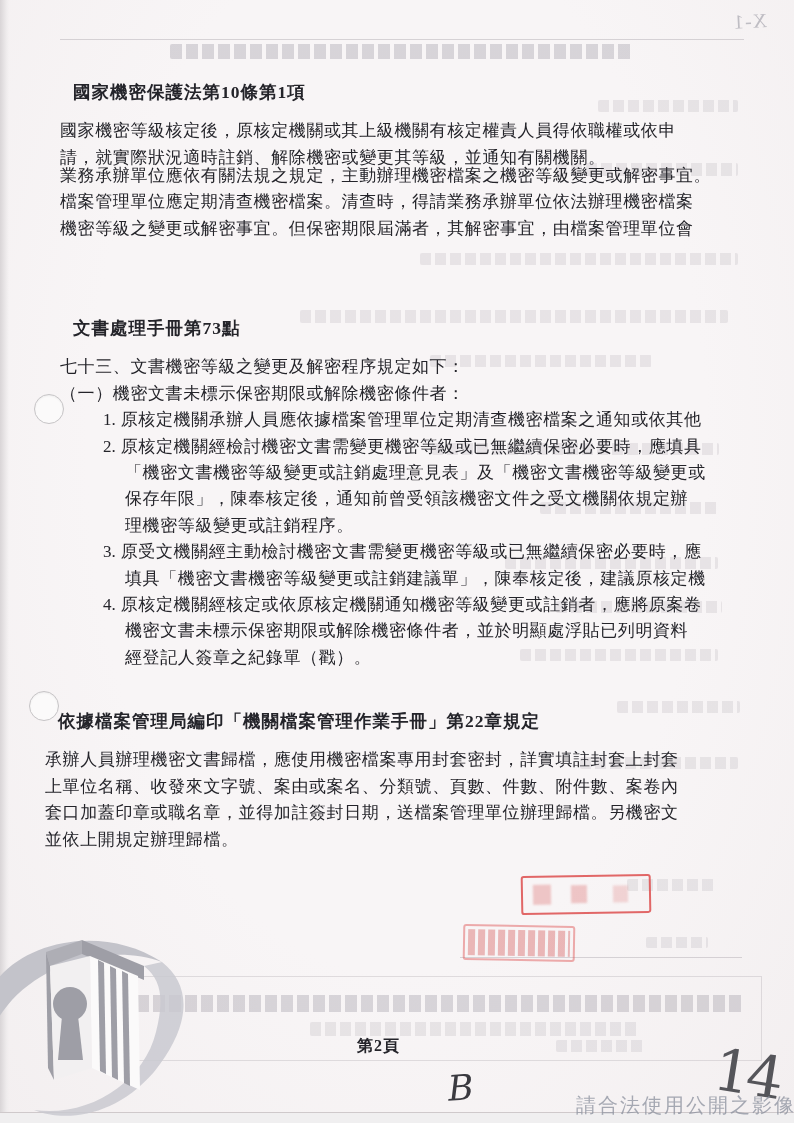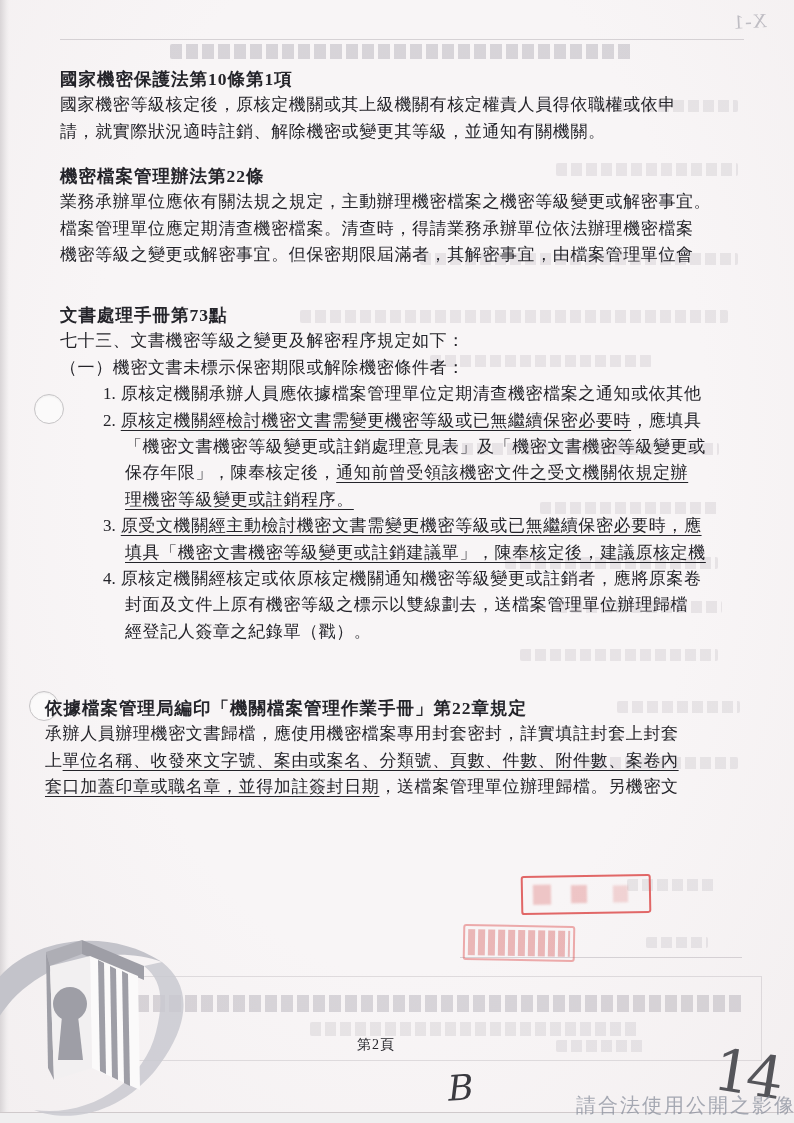--- a/index.html
+++ b/index.html
@@ -10,45 +10,45 @@
     color:#24242a;
   }
   
   .edge-left{position:absolute;left:0;top:0;width:9px;height:100%;
     background:linear-gradient(90deg,#d9d5d7,#eeebec 70%,rgba(238,235,236,0));}
   .edge-bottom{position:absolute;left:0;top:1112px;width:100%;height:11px;
     background:#f0eff0;border-top:1px solid #cfc9cb;}
   
   .block{position:absolute;left:60px;width:690px;}
   .block .title{font-size:17.5px;font-weight:bold;letter-spacing:1px;
-    line-height:26.4px;height:26.4px;white-space:nowrap;margin:0;}
+    line-height:26.4px;height:26.4px;white-space:nowrap;margin:13px;}
   .tl{font-size:17px;letter-spacing:0.6px;line-height:26.4px;height:26.4px;white-space:nowrap;}
   .ind1{padding-left:43px}
   .ind2{padding-left:65px}
   .num{margin-right:5px;letter-spacing:0}
-  .u{text-decoration:underline;text-underline-offset:4px;text-decoration-thickness:1px;}
+  .u{text-underline-offset:4px;text-decoration-thickness:1px;}
   
   .hole{position:absolute;width:28px;height:28px;border-radius:50%;
     background:#fbfafa;border:1px solid #c6c4c6;box-shadow:inset 0 1px 2px rgba(0,0,0,.06);}
   
   .bt{position:absolute;border-radius:2px;filter:blur(.6px);
     background:repeating-linear-gradient(90deg,rgba(156,150,160,.18) 0 11px,rgba(0,0,0,0) 11px 15px);}
   .bt.strong{background:repeating-linear-gradient(90deg,rgba(140,136,148,.30) 0 12px,rgba(0,0,0,0) 12px 16px);}
   .bt-line{position:absolute;background:rgba(185,180,185,.55);height:1px;}
   .bt-box{position:absolute;border:1px solid rgba(185,180,185,.40);}
   .bt-mark{position:absolute;color:rgba(125,125,138,.45);font-size:20px;
     transform:scaleX(-1) rotate(3deg);letter-spacing:1px;}
   
   .stamp{position:absolute;border:2px solid rgba(221,77,77,.85);border-radius:3px;}
   .stamp2{border:2px solid rgba(221,77,77,.45);}
   .sg{position:absolute;background:rgba(215,85,85,.30);filter:blur(1px);}
   .sdense{position:absolute;inset:3px;filter:blur(.7px);
     background:repeating-linear-gradient(90deg,rgba(210,80,80,.38) 0 7px,rgba(0,0,0,0) 7px 10px);}
   
-  .pageno{position:absolute;left:357px;top:1036px;font-size:14px;font-weight:normal;letter-spacing:1px;}
+  .pageno{position:absolute;left:357px;top:1036px;font-size:16px;font-weight:bold;letter-spacing:1px;}
   .hw-b{position:absolute;left:448px;top:1068px;font-size:35px;font-style:italic;
     color:#3a3a40;transform:rotate(-4deg);font-family:"DejaVu Serif",serif;}
   .hw-14{position:absolute;left:714px;top:1040px;font-size:58px;font-weight:300;
     color:#55555a;transform:rotate(9deg);font-family:"DejaVu Serif",serif;letter-spacing:-4px;}
   .watermark{position:absolute;left:576px;top:1092px;font-size:20px;letter-spacing:2px;
     color:rgba(138,143,156,.75);white-space:nowrap;}
   .logo{position:absolute;left:-6px;top:922px;}
 </style>
 </head>
 <body>
@@ -110,52 +110,52 @@
 
   <section class="block" style="top:66px">
     <h2 class="title">國家機密保護法第10條第1項</h2>
     <div class="lines">
         <div class="tl ind0"><span>國家機密等級核定後，原核定機關或其上級機關有核定權責人員得依職權或依申</span></div>
         <div class="tl ind0"><span>請，就實際狀況適時註銷、解除機密或變更其等級，並通知有關機關。</span></div>
       </div>
   </section>
 
   <section class="block" style="top:163px">
-    <h2 class="title">機密檔案管理辦法第22條</h2>
     <div class="lines">
         <div class="tl ind0"><span>業務承辦單位應依有關法規之規定，主動辦理機密檔案之機密等級變更或解密事宜。</span></div>
         <div class="tl ind0"><span>檔案管理單位應定期清查機密檔案。清查時，得請業務承辦單位依法辦理機密檔案</span></div>
         <div class="tl ind0"><span>機密等級之變更或解密事宜。但保密期限屆滿者，其解密事宜，由檔案管理單位會</span></div>
       </div>
   </section>
 
   <section class="block" style="top:302px">
     <h2 class="title">文書處理手冊第73點</h2>
     <div class="lines">
         <div class="tl ind0"><span>七十三、文書機密等級之變更及解密程序規定如下：</span></div>
         <div class="tl ind0"><span>（一）機密文書未標示保密期限或解除機密條件者：</span></div>
         <div class="tl ind1"><span class="num">1.</span><span>原核定機關承辦人員應依據檔案管理單位定期清查機密檔案之通知或依其他</span></div>
         <div class="tl ind1"><span class="num">2.</span><span class="u">原核定機關經檢討機密文書需變更機密等級或已無繼續保密必要時</span><span>，應填具</span></div>
         <div class="tl ind2"><span>「機密文書機密等級變更或註銷處理意見表」及「機密文書機密等級變更或</span></div>
         <div class="tl ind2"><span>保存年限」，陳奉核定後，</span><span class="u">通知前曾受領該機密文件之受文機關依規定辦</span></div>
         <div class="tl ind2"><span class="u">理機密等級變更或註銷程序。</span></div>
         <div class="tl ind1"><span class="num">3.</span><span class="u">原受文機關經主動檢討機密文書需變更機密等級或已無繼續保密必要時，應</span></div>
         <div class="tl ind2"><span class="u">填具「機密文書機密等級變更或註銷建議單」，陳奉核定後，建議原核定機</span></div>
         <div class="tl ind1"><span class="num">4.</span><span>原核定機關經核定或依原核定機關通知機密等級變更或註銷者，應將原案卷</span></div>
-        <div class="tl ind2"><span>封面及文件上原有機密等級之標示以雙線劃去，送檔案管理單位辦理歸檔</span></div>
+        <div class="tl ind2"><span>機密文書未標示保密期限或解除機密條件者，並於明顯處浮貼已列明資料</span></div>
         <div class="tl ind2"><span>經登記人簽章之紀錄單（戳）。</span></div>
       </div>
   </section>
 
   <section class="block" style="top:695px;left:45px">
     <h2 class="title">依據檔案管理局編印「機關檔案管理作業手冊」第22章規定</h2>
     <div class="lines">
         <div class="tl ind0"><span>承辦人員辦理機密文書歸檔，應使用機密檔案專用封套密封，詳實填註封套上封套</span></div>
         <div class="tl ind0"><span>上</span><span class="u">單位名稱、收發來文字號、案由或案名、分類號、頁數、件數、附件數、案卷內</span></div>
         <div class="tl ind0"><span class="u">套口加蓋印章或職名章，並得加註簽封日期</span><span>，送檔案管理單位辦理歸檔。另機密文</span></div>
+        <div class="tl ind0"><span>並依上開規定辦理歸檔。</span></div>
       </div>
   </section>
 
   <div class="pageno">第2頁</div>
   <div class="hw-b">B</div>
   <div class="hw-14">14</div>
   <div class="watermark">請合法使用公開之影像</div>
 
 </div>
 

